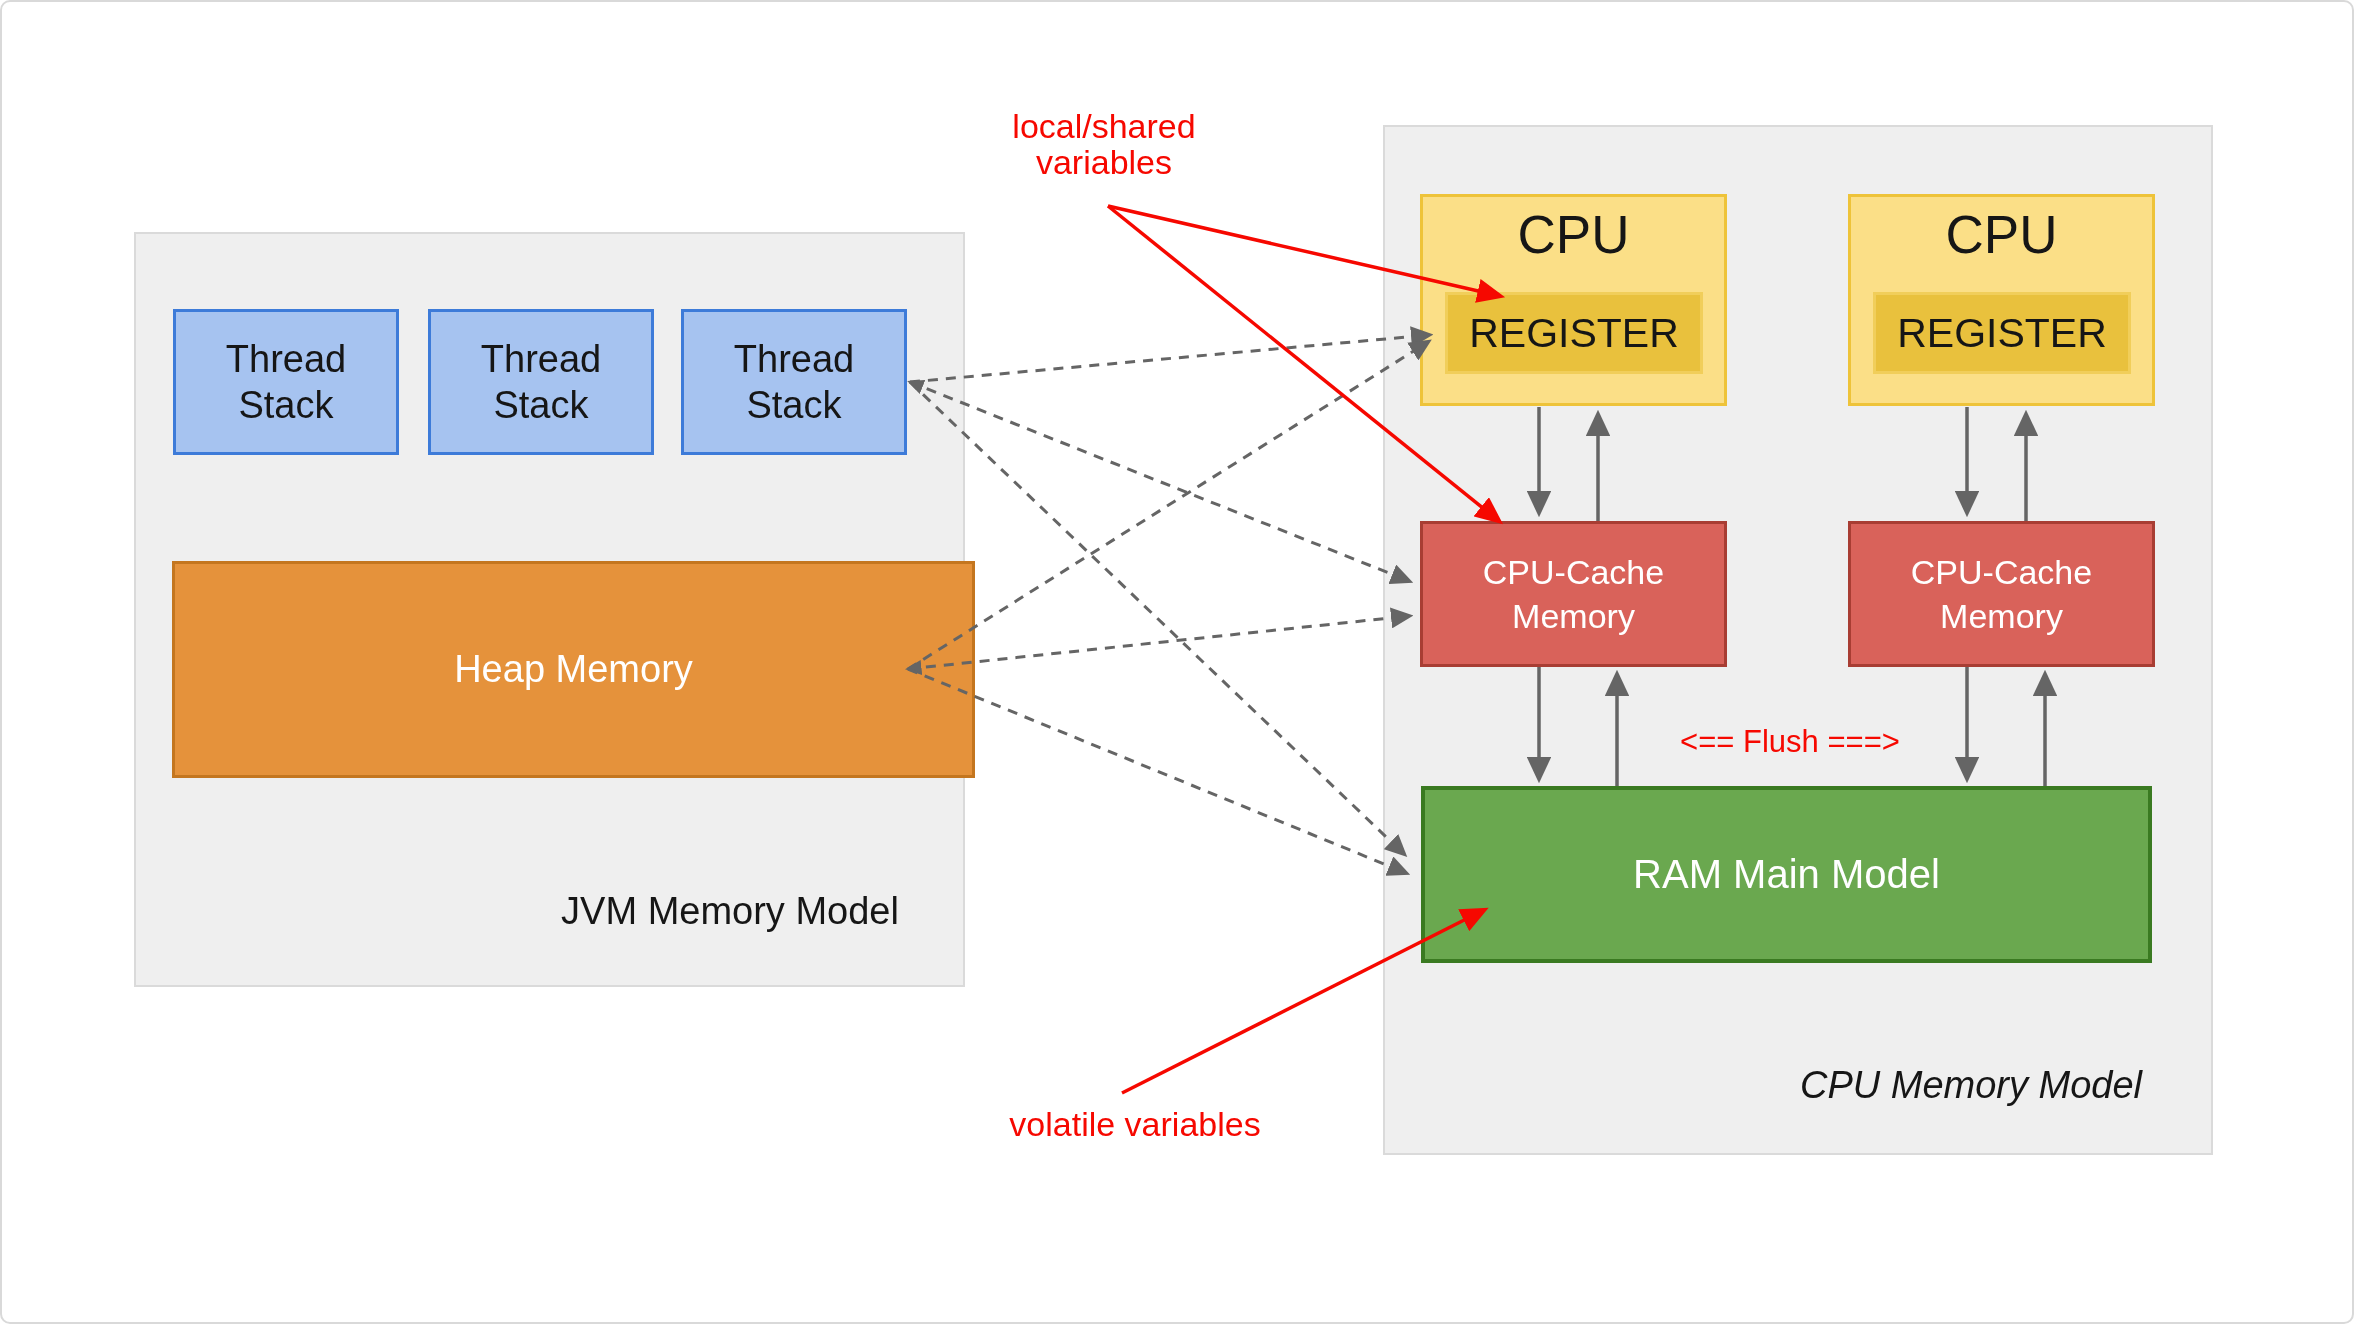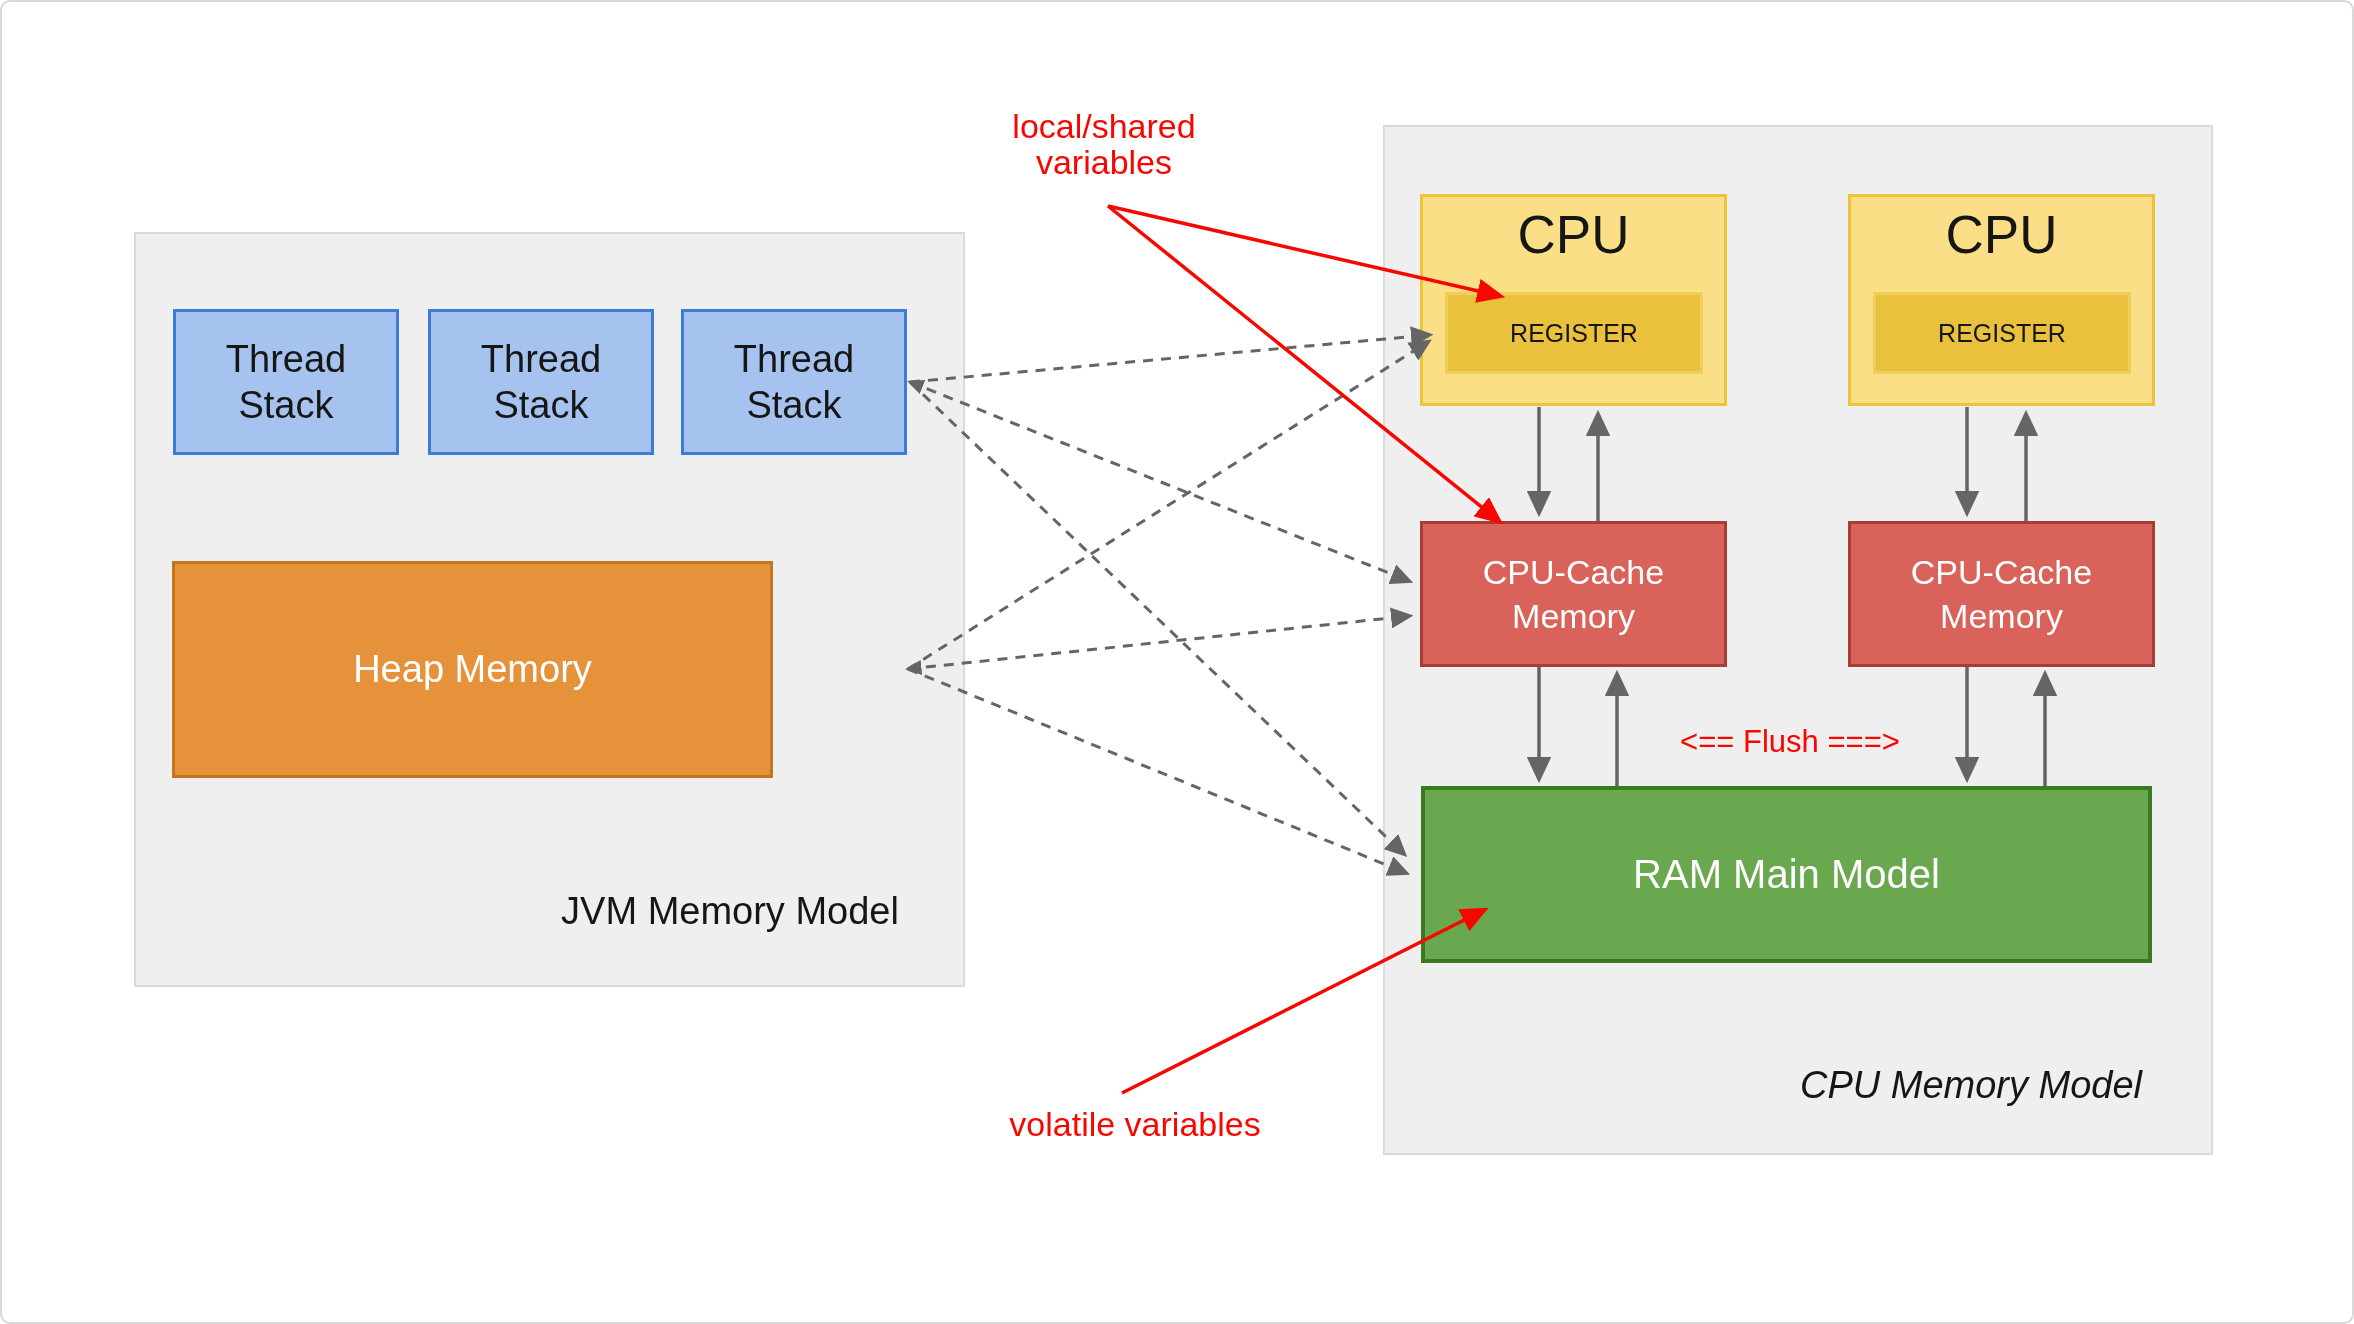--- a/index.html
+++ b/index.html
@@ -25,29 +25,29 @@
   #cpu-panel{left:1381px; top:123px; width:830px; height:1030px;}
   .panel-title{position:absolute; font-size:38px; white-space:nowrap; transform:translateX(-50%); color:var(--text-dark);text-align:right;}
   #jvm-title{left:728px; top:888px;}
   #cpu-title{left:1969px; top:1062px;font-style:italic;}
 
   .box{position:absolute; box-sizing:border-box; display:flex; flex-direction:column;
        align-items:center; justify-content:center; text-align:center;}
   .thread{top:307px; width:226px; height:146px; background:var(--blue-fill);
           border:3px solid var(--blue-border); font-size:38px; line-height:1.22;}
   #thread1{left:171px;} #thread2{left:426px;} #thread3{left:679px;}
-  #heap{left:170px; top:559px; width:601px; height:217px; background:var(--orange-fill);
+  #heap{left:170px; top:559px; width:803px; height:217px; background:var(--orange-fill);
         border:3px solid var(--orange-border); color:var(--text-light); font-size:38px;}
   .cpu-box{top:192px; width:307px; height:212px; background:var(--yellow-fill);
            border:3px solid var(--yellow-border); justify-content:flex-start;}
   #cpu1{left:1418px;} #cpu2{left:1846px;}
   .cpu-label{margin-top:7px; font-size:53px;}
   .register{position:absolute; left:22px; top:95px; width:252px; height:76px;
             background:var(--gold-fill); border:3px solid var(--gold-border);
-            display:flex; align-items:center; justify-content:center; font-size:25px;}
+            display:flex; align-items:center; justify-content:center; font-size:41px;}
   .cache{top:519px; width:307px; height:146px; background:var(--cache-fill);
          border:3px solid var(--cache-border); color:var(--text-light);
          font-size:34px; line-height:1.3;justify-content:center;}
   #cache1{left:1418px;} #cache2{left:1846px;}
   #ram{left:1419px; top:784px; width:731px; height:177px; background:var(--green-fill);
        border:4px solid var(--green-border); color:var(--text-light); font-size:40px;}
   #flush{position:absolute; left:1788px; top:722px; transform:translateX(-50%);
          color:var(--red); font-size:31px; white-space:nowrap;}
   .red-note{position:absolute; color:var(--red); font-size:34px; line-height:36px;
             text-align:center; transform:translateX(-50%); white-space:nowrap;}

